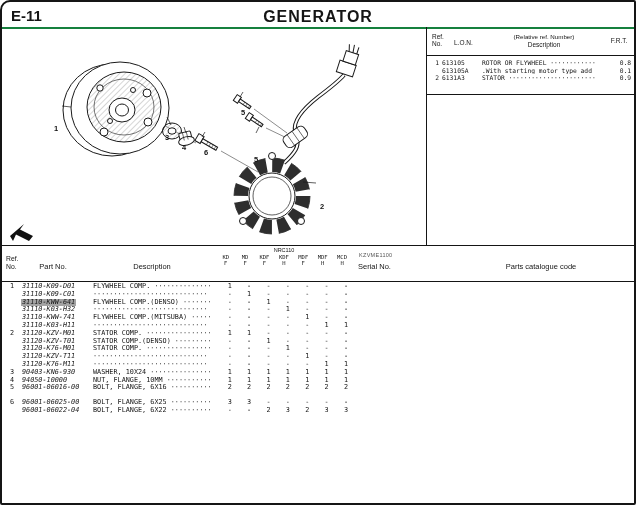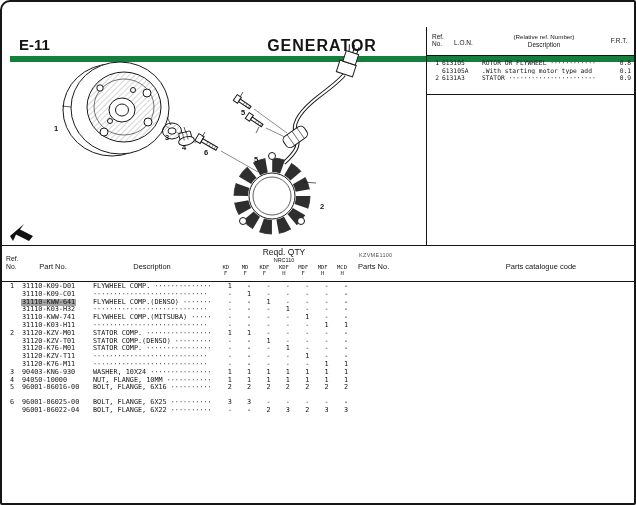--- a/index.html
+++ b/index.html
@@ -1,20 +1,20 @@
 <!DOCTYPE html>
 <html><head>
 <meta charset="utf-8">
 <style>
   html,body{margin:0;padding:0;}
   body{width:636px;height:505px;background:#fff;position:relative;
        font-family:"Liberation Sans",sans-serif;color:#151515;overflow:hidden;}
   .frame{position:absolute;inset:0;border:2px solid #151515;border-radius:10px 2px 2px 2px;pointer-events:none;}
   
-  .topbar{position:absolute;left:10px;top:2px;right:2px;height:25px;border-bottom:6px solid #15803d;margin-top:29px;}
+  .topbar{position:absolute;left:2px;top:2px;right:2px;height:25px;border-bottom:2px solid #15803d;}
   .page-code{position:absolute;left:9px;top:5px;font-size:15px;font-weight:bold;}
   .page-title{position:absolute;left:0;right:0;top:6px;text-align:center;font-size:16px;font-weight:600;letter-spacing:1px;}
   
   .diagram{position:absolute;left:2px;top:27px;width:424px;height:218px;}
   .callout{position:absolute;font-size:7.5px;font-weight:bold;color:#111;line-height:8px;}
   .watermark{position:absolute;left:357px;top:225px;font-size:5.5px;color:#555;letter-spacing:.3px;}
   .ref-divider{position:absolute;left:426px;top:27px;height:218px;width:0;border-left:1.5px solid #151515;}
   
   .ref-table{position:absolute;left:427px;top:27px;width:207px;height:67px;border-bottom:1.5px solid #151515;}
   .rhead{display:flex;height:28px;border-bottom:1px solid #151515;font-size:6.5px;}
@@ -40,21 +40,21 @@
   .ph-qty .model{font-size:5.5px;line-height:6px;}
   .qcols{display:flex;margin-top:1px;}
   .qcol{width:19.4px;text-align:center;font-family:"DejaVu Sans Mono",monospace;font-size:5.5px;line-height:6px;}
   .qcol i{font-style:normal;display:block;}
   .ph-serial{position:absolute;left:356px;top:16px;}
   .ph-code{position:absolute;left:446px;width:186px;top:16px;text-align:center;}
   
   .prows{margin-top:1px;}
   .prow{display:flex;align-items:center;height:7.8px;font-family:"DejaVu Sans Mono",monospace;font-size:6.8px;line-height:7.8px;white-space:pre;}
   .c-ref{width:12px;text-align:right;}
-  .c-part{width:66px;margin-left:7px;}
+  .c-part{width:66px;margin-left:7px;font-style:italic;}
   .c-part span{display:inline-block;padding:0 1px;}
   .c-desc{width:127px;margin-left:6px;overflow:hidden;}
   .c-qty{width:19.4px;text-align:center;}
   .c-serial{width:94px;}
   .c-code{flex:1;}
   svg{display:block;}
 </style>
 </head>
 <body>
 
@@ -222,21 +222,20 @@
 
 <div class="parts-table">
   <div class="phead">
     <div class="ph-ref">
       <div>Ref.</div>
       <div>No.</div>
     </div>
     <div class="ph-part">Part No.</div>
     <div class="ph-desc">Description</div>
     <div class="ph-qty">
-      <div class="big">Reqd. QTY</div>
       <div class="model">NRC110</div>
       <div class="qcols">
         <span class="qcol">
             <i>KD</i>
             <i>F</i>
           </span>
         <span class="qcol">
             <i>MD</i>
             <i>F</i>
           </span>
@@ -255,21 +254,21 @@
         <span class="qcol">
             <i>MDF</i>
             <i>H</i>
           </span>
         <span class="qcol">
             <i>MCD</i>
             <i>H</i>
           </span>
       </div>
     </div>
-    <div class="ph-serial">Parts No.</div>
+    <div class="ph-serial">Serial No.</div>
     <div class="ph-code">Parts catalogue code</div>
   </div>
   <div class="prows" id="parts-rows">
   <div class="prow">
     <span class="c-ref">1</span>
     <span class="c-part"><span>31110-K09-D01</span></span>
     <span class="c-desc">FLYWHEEL COMP. ··············</span>
     <span class="c-qty">1</span>
     <span class="c-qty">-</span>
     <span class="c-qty">-</span>

